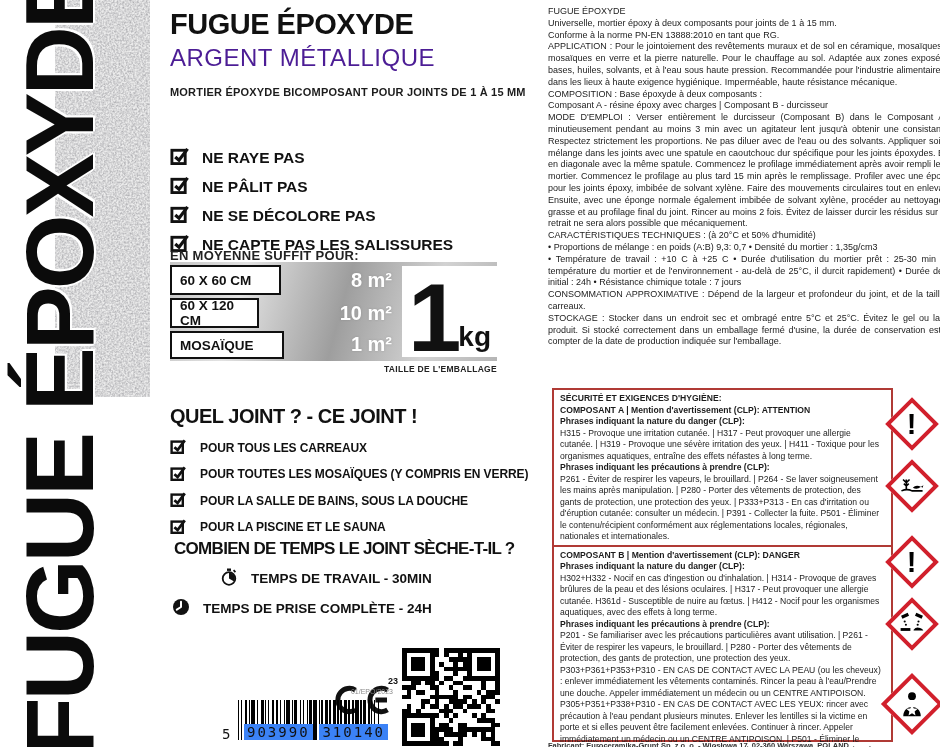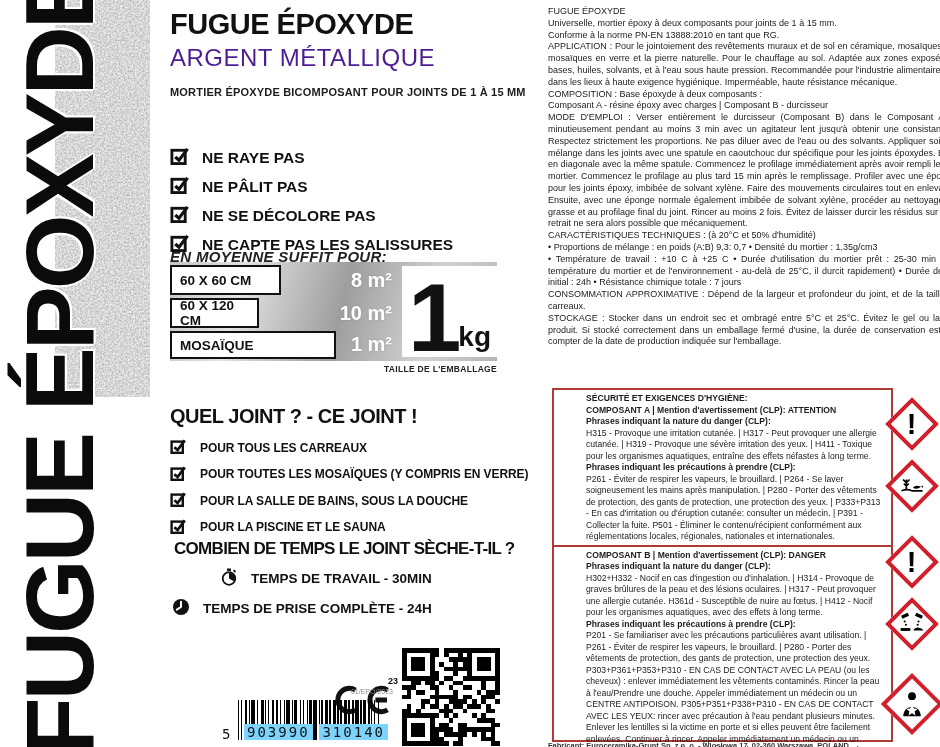--- a/index.html
+++ b/index.html
@@ -15,31 +15,31 @@
 
   
   .t1{position:absolute;left:170px;top:8px;font-size:29px;font-weight:800;letter-spacing:-.5px;}
   .t2{position:absolute;left:170px;top:44px;font-size:24px;font-weight:400;color:#4c1d95;letter-spacing:.5px;}
   .desc{position:absolute;left:170px;top:86px;font-size:11px;font-weight:600;color:#1c1c1c;letter-spacing:.2px;}
 
   .features{position:absolute;left:170px;top:146px;}
   .features .it{display:flex;align-items:center;gap:13px;margin-bottom:6px;font-size:15.5px;font-weight:700;}
   .cbox{flex:0 0 auto;display:block;}
 
-  .avg{position:absolute;left:170px;top:248px;font-size:15px;font-weight:600;color:#222;letter-spacing:.3px;font-style:italic;}
+  .avg{position:absolute;left:170px;top:248px;font-size:13px;font-weight:600;color:#222;letter-spacing:.3px;}
   .band{position:absolute;left:170px;top:262px;width:327px;height:99px;
         background:linear-gradient(105deg,#c6c6c6,#e2e2e2 22%,#9e9e9e 52%,#d2d2d2 78%,#b5b5b5);}
   .row{position:absolute;left:170px;height:30px;display:flex;width:230px;}
   .row .lbl{background:#fff;border:2px solid #101010;display:flex;align-items:center;
             padding:12px 8px;font-weight:700;font-size:13.5px;box-sizing:border-box;}
   .row .area{flex:1;display:flex;align-items:center;justify-content:flex-end;
              padding-right:8px;color:#fff;font-weight:700;font-size:20px;text-shadow:0 0 2px rgba(120,120,120,.5);}
   .r1{top:265px;} .r1 .lbl{width:111px;}
   .r2{top:298px;} .r2 .lbl{width:89px;}
-  .r3{top:331px;height:27px;} .r3 .lbl{width:166px;}
+  .r3{top:331px;height:27px;} .r3 .lbl{width:114px;}
   .kgbox{position:absolute;left:402px;top:266px;width:95px;height:91px;background:#fff;
          display:flex;align-items:flex-end;justify-content:center;}
   .kgnum{font-size:96px;font-weight:800;line-height:78px;letter-spacing:-4px;}
   .kgunit{font-size:28px;font-weight:800;margin:0 0 4px 1px;}
   .taille{position:absolute;left:300px;top:364px;width:197px;text-align:right;font-size:8.5px;
           font-weight:600;color:#222;letter-spacing:.3px;}
 
   .h3a{position:absolute;left:170px;top:405px;font-size:20px;font-weight:700;letter-spacing:-.5px;}
   .joints{position:absolute;left:170px;top:438px;}
   .joints .it{display:flex;align-items:center;gap:14px;margin-bottom:7.5px;font-size:12px;font-weight:700;letter-spacing:-.1px;}
@@ -53,33 +53,33 @@
 
   .qr{position:absolute;left:402px;top:648px;width:98px;height:98px;background:#fff;
       display:grid;grid-template-columns:repeat(21,1fr);grid-template-rows:repeat(21,1fr);}
   .qm{background:#fff;} .qm.on{background:#000;}
 
   .barcode{position:absolute;left:222px;top:700px;width:172px;height:42px;}
   .bc5{position:absolute;left:0;top:26px;font-size:14px;font-family:"DejaVu Sans Mono",monospace;}
   .bars{position:absolute;left:16px;top:0;height:40px;display:flex;align-items:stretch;}
   .bar{background:#000;height:100%;}
   .bdigits{position:absolute;left:22px;top:24px;width:144px;display:flex;justify-content:space-between;}
-  .bdigits span{background:#7dd3fc;padding:0 3px;font-size:14px;letter-spacing:2px;font-family:"DejaVu Sans Mono",monospace;}
+  .bdigits span{background:#3b82f6;padding:0 3px;font-size:14px;letter-spacing:2px;font-family:"DejaVu Sans Mono",monospace;}
 
   
   .info{position:absolute;left:548px;top:6px;width:452px;font-size:9px;line-height:11.8px;
         text-align:justify;color:#1b1b1b;}
   .info p{margin:0;}
 
   .safety{position:absolute;left:552px;top:388px;width:341px;height:354px;box-sizing:border-box;
           border:2px solid #b03a35;font-size:8.6px;line-height:11.5px;color:#1b1b1b;}
   .safety .sec{padding:3px 8px 2px 6px;}
   .safety .secB{border-top:2px solid #b03a35;}
   .safety b{font-weight:700;}
-  .sline{display:block;margin-left:26px;}
+  .sline{display:block;}
 
   .ghs{position:absolute;width:38px;height:38px;box-sizing:border-box;background:#fff;
        border:4px solid #d1202c;transform:rotate(45deg);display:flex;align-items:center;justify-content:center;}
   .ghs .sym{transform:rotate(-45deg);display:flex;align-items:center;justify-content:center;}
   .ghs .bang{font-size:29px;font-weight:800;color:#000;line-height:1;}
   .ghs.big{width:44px;height:44px;}
 
   .footer{position:absolute;left:548px;top:741px;font-size:7.5px;font-weight:600;color:#333;white-space:nowrap;}
 </style>
 </head>

